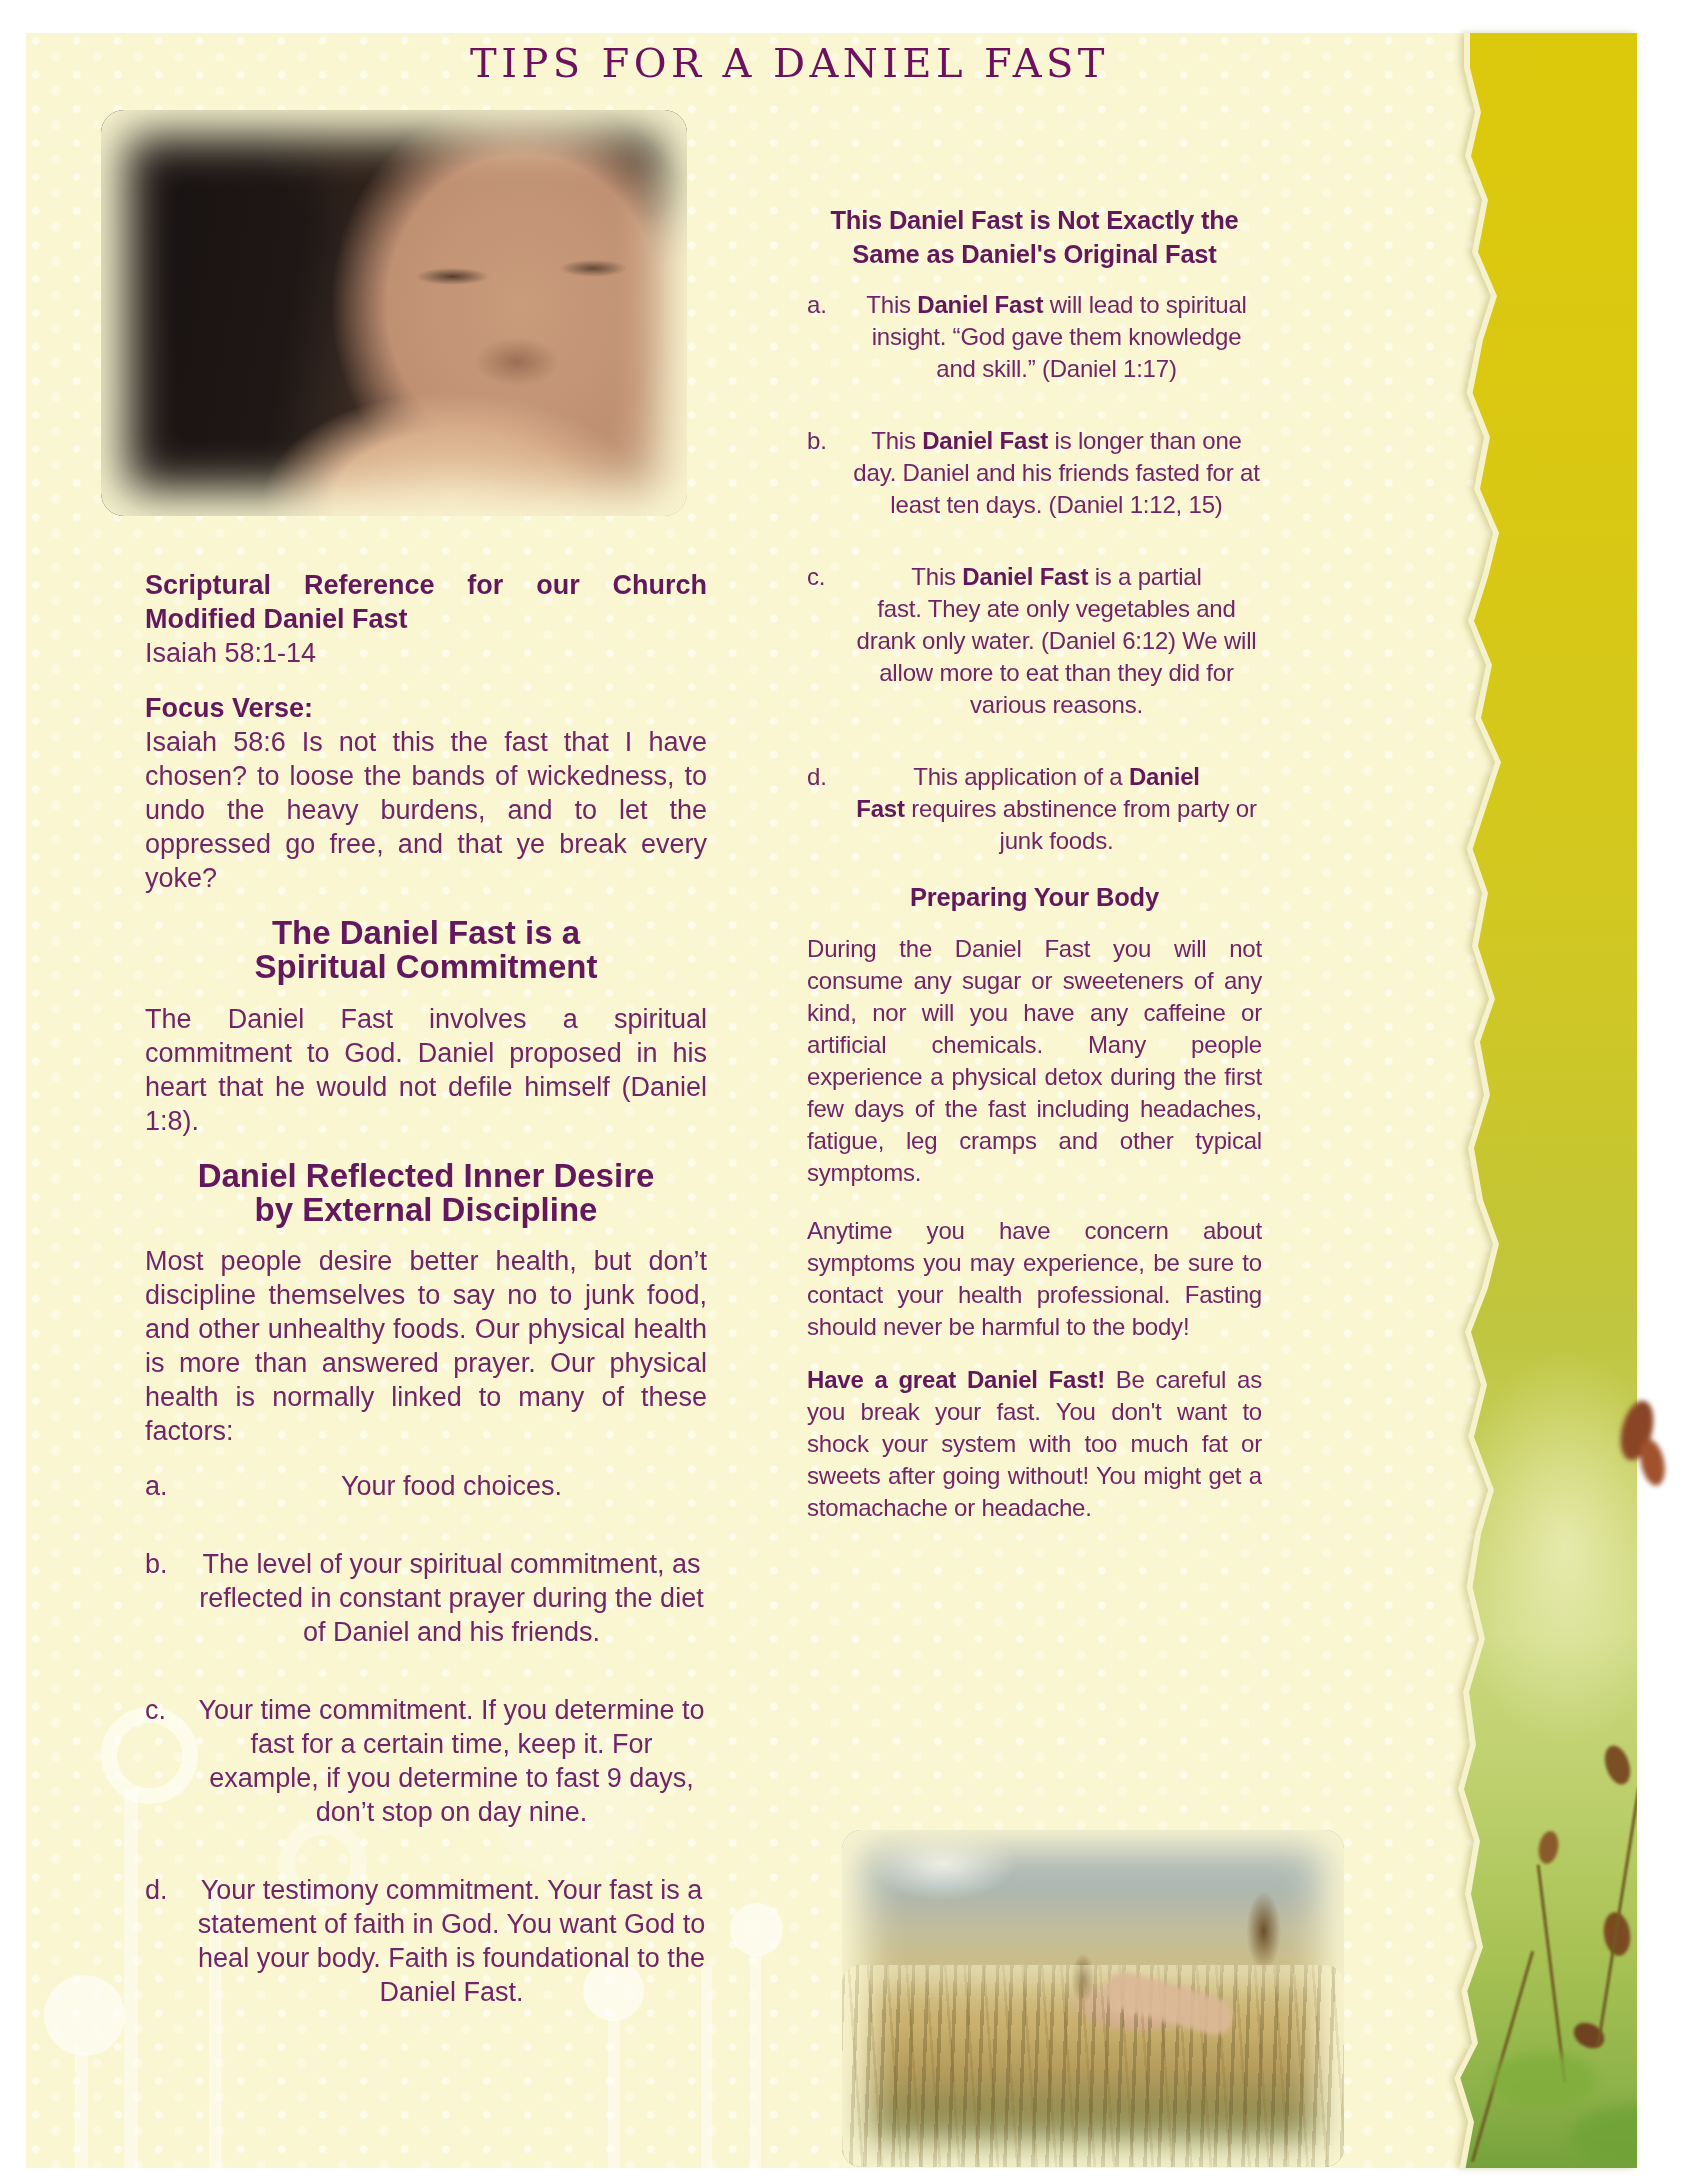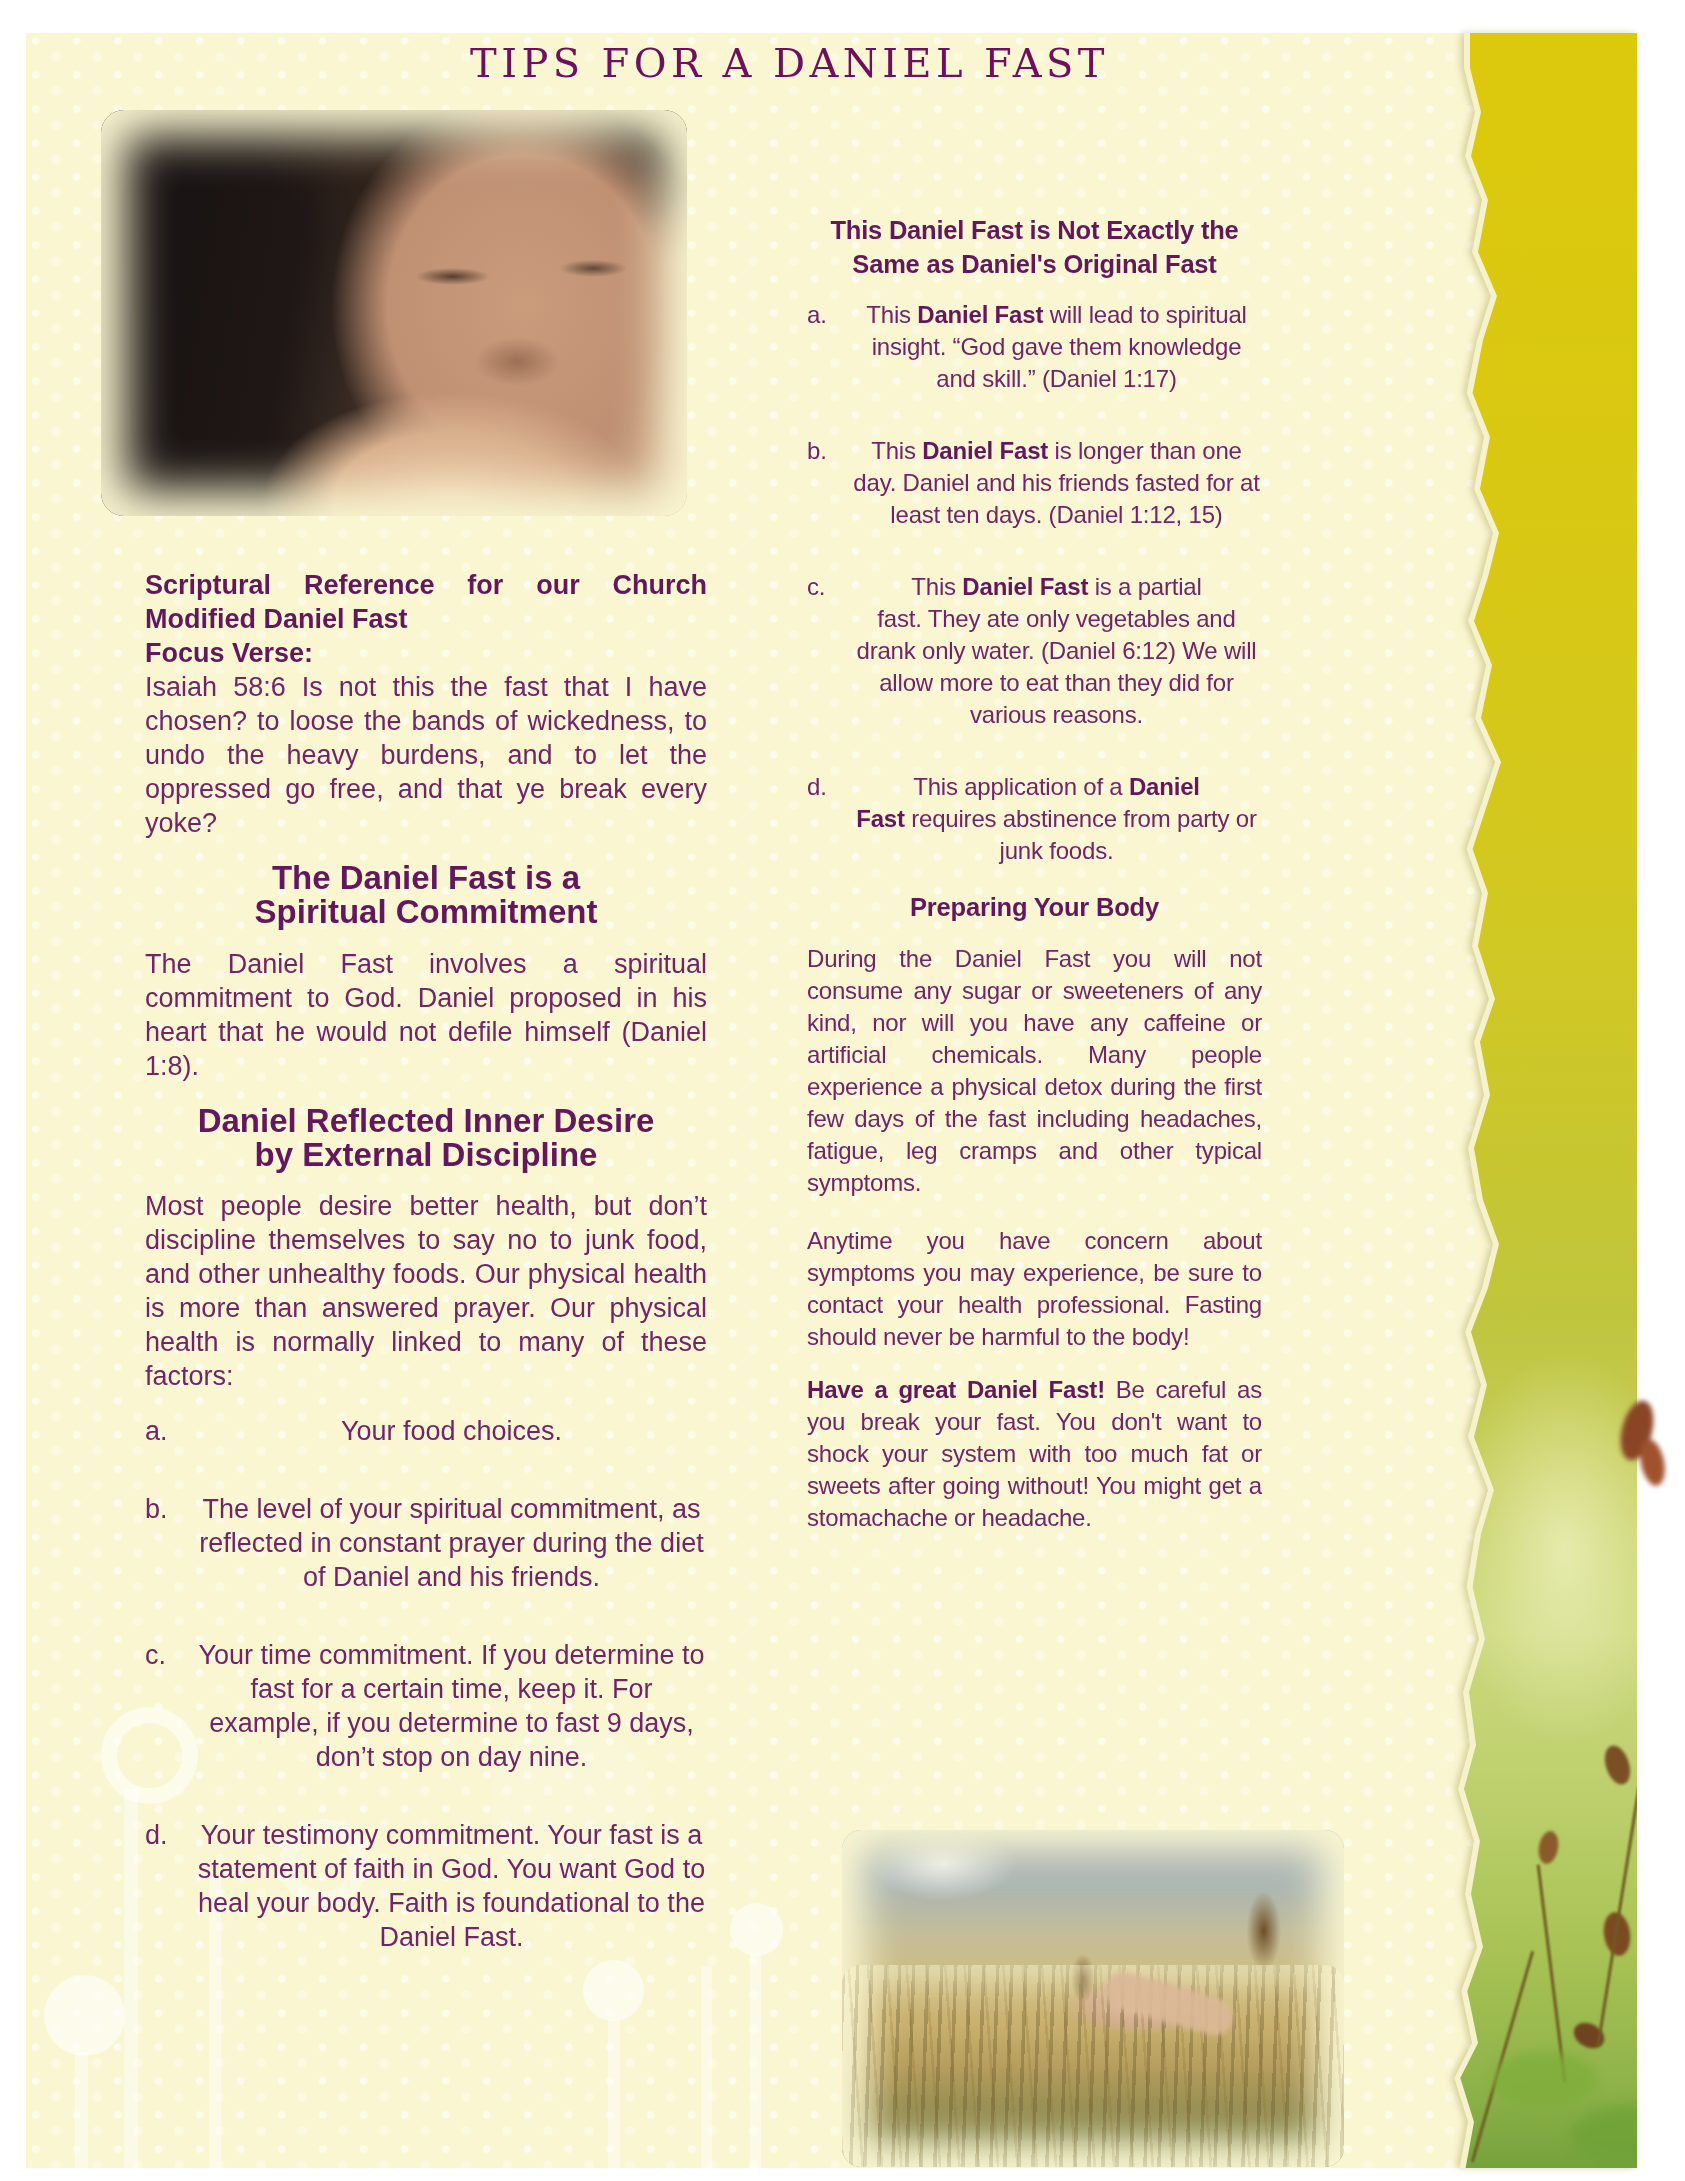--- a/index.html
+++ b/index.html
@@ -76,21 +76,21 @@
   .edge-plant .p1{position:absolute;width:30px;height:61px;border-radius:50%;background:#8a4526;transform:rotate(14deg);}
   .edge-plant .p2{position:absolute;left:19.3px;top:39px;width:23px;height:47px;border-radius:50%;background:#a0522d;transform:rotate(-12deg);}
   
   .deco{position:absolute;}
   .ring{border-radius:50%;border:16px solid rgba(255,255,255,.5);}
   .dot{border-radius:50%;background:rgba(255,255,255,.55);}
   .stem{background:rgba(255,255,255,.45);}
   
   .col{position:absolute;color:#712568;}
   .left-col{left:119px;top:535px;width:562px;font-size:27px;line-height:34px;}
-  .right-col{left:781px;top:168px;width:455px;font-size:24px;line-height:32px;letter-spacing:-0.2px;}
+  .right-col{left:781px;top:158px;width:455px;font-size:24px;line-height:32px;letter-spacing:-0.2px;}
   .col p{margin:0 0 21px 0;}
   .j{text-align:justify;}
   .b, .bold{font-weight:bold;color:#63175c;}
   .hc{font-weight:bold;color:#63175c;text-align:center;margin:12.3px 0 17.6px 0;}
   .right-col .hc{font-size:25.5px;line-height:34px;}
   .left-col .hc{font-size:33px;}
   .li{display:flex;margin:0 0 44px 0;}
   .left-col .li .marker{flex:0 0 51px;}
   .right-col .li{margin-bottom:40px;}
   .right-col .li .marker{flex:0 0 44px;}
@@ -115,20 +115,21 @@
   <div class="deco stem" style="left:183px;top:1845px;width:12.3px;height:290px;"></div>
   <div class="deco ring" style="left:253px;top:1786px;width:56px;height:56px;opacity:.7;"></div>
   <div class="deco dot" style="left:557px;top:1927px;width:61px;height:61px;"></div>
   <div class="deco stem" style="left:582px;top:1986px;width:12.3px;height:149px;"></div>
   <div class="deco stem" style="left:675px;top:1933px;width:10.5px;height:202px;"></div>
   <div class="deco dot" style="left:704px;top:1870px;width:53px;height:53px;"></div>
   <div class="deco stem" style="left:724px;top:1921px;width:11.4px;height:214px;"></div>
 
   <div class="col left-col">
     <p class="bold j" style="margin-bottom:0;">Scriptural Reference for our Church Modified Daniel Fast</p>
+    <p>Isaiah 58:1-14</p>
     <p class="bold mt" style="margin-bottom:0;">Focus Verse:</p>
     <p class="j">Isaiah 58:6 Is not this the fast that I have chosen? to loose the bands of wickedness, to undo the heavy burdens, and to let the oppressed go free, and that ye break every yoke?</p>
     <div class="hc">
       <span>The Daniel Fast is a</span><br>
       <span>Spiritual Commitment</span>
     </div>
     <p class="j">The Daniel Fast involves a spiritual commitment to God.  Daniel proposed in his heart that he would not defile himself (Daniel 1:8).</p>
     <div class="hc">
       <span>Daniel Reflected Inner Desire</span><br>
       <span>by External Discipline</span>

